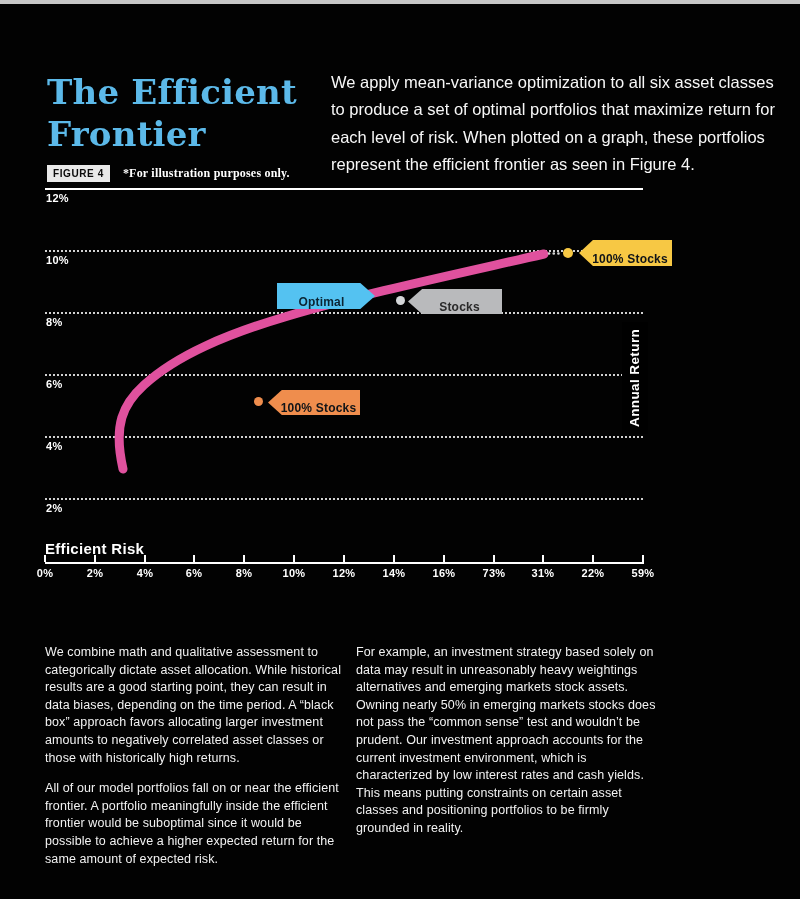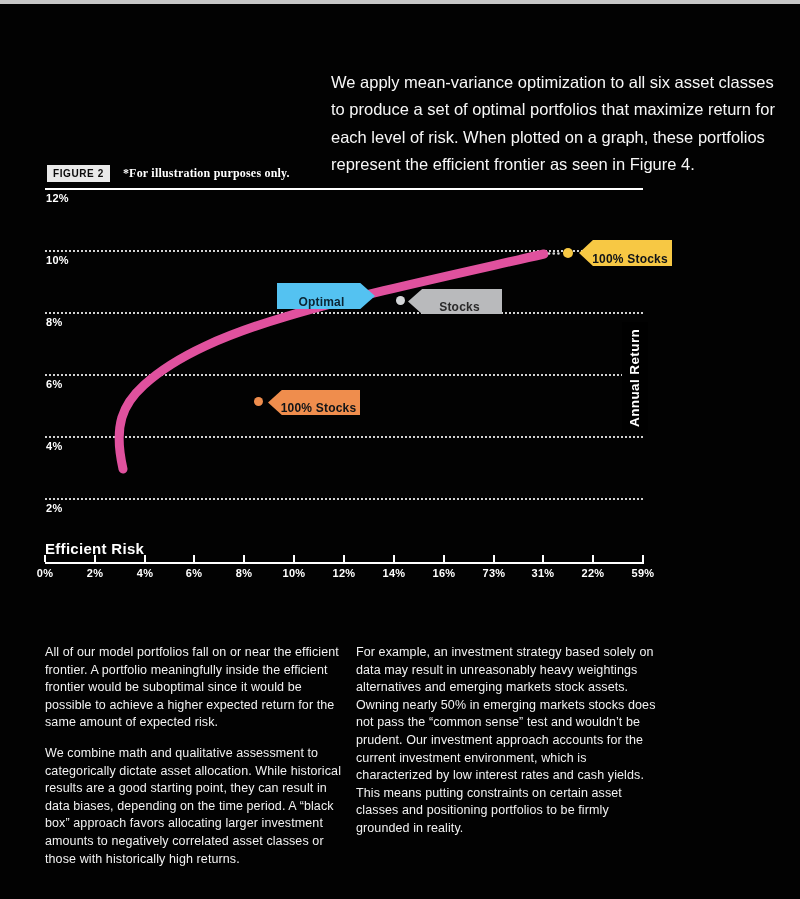--- a/index.html
+++ b/index.html
@@ -41,24 +41,25 @@
   .cols{position:absolute;left:45px;top:644px;width:612px;display:flex;gap:10px;}
   .col{width:301px;font-size:12.5px;line-height:17.6px;font-weight:500;color:#f2f2f2;letter-spacing:.1px;}
   .col p{margin:0 0 13px 0;}
 </style>
 </head>
 <body>
 
 <div class="page">
   <div class="top-strip"></div>
 
+  <h1 class="page-title">The Efficient Frontier</h1>
   <p class="intro">We apply mean-variance optimization to all six asset classes to produce a set of optimal portfolios that maximize return for each level of risk. When plotted on a graph, these portfolios represent the efficient frontier as seen in Figure 4.</p>
 
   <div class="figure-row">
-    <span class="figure-badge">FIGURE 2</span>
+    <span class="figure-badge">FIGURE 4</span>
     <span class="figure-note">*For illustration purposes only.</span>
   </div>
 
   <div>
 
     <div class="gl solid" style="top:188px"></div>
     <div class="gl dotted" style="top:250px"></div>
     <div class="gl dotted" style="top:312px"></div>
     <div class="gl dotted" style="top:374px"></div>
     <div class="gl dotted" style="top:436px"></div>
@@ -123,20 +124,20 @@
     <span class="xlab" style="left:377px">14%</span>
     <span class="xlab" style="left:427px">16%</span>
     <span class="xlab" style="left:477px">73%</span>
     <span class="xlab" style="left:526px">31%</span>
     <span class="xlab" style="left:576px">22%</span>
     <span class="xlab" style="left:626px">59%</span>
   </div>
 
   <div class="cols">
     <div class="col">
+      <p>We combine math and qualitative assessment to categorically dictate asset allocation. While historical results are a good starting point, they can result in data biases, depending on the time period. A “black box” approach favors allocating larger investment amounts to negatively correlated asset classes or those with historically high returns.</p>
       <p>All of our model portfolios fall on or near the efficient frontier. A portfolio meaningfully inside the efficient frontier would be suboptimal since it would be possible to achieve a higher expected return for the same amount of expected risk.</p>
-      <p>We combine math and qualitative assessment to categorically dictate asset allocation. While historical results are a good starting point, they can result in data biases, depending on the time period. A “black box” approach favors allocating larger investment amounts to negatively correlated asset classes or those with historically high returns.</p>
     </div>
     <div class="col">
       <p>For example, an investment strategy based solely on data may result in unreasonably heavy weightings alternatives and emerging markets stock assets. Owning nearly 50% in emerging markets stocks does not pass the “common sense” test and wouldn’t be prudent. Our investment approach accounts for the current investment environment, which is characterized by low interest rates and cash yields. This means putting constraints on certain asset classes and positioning portfolios to be firmly grounded in reality.</p>
     </div>
   </div>
 </div>
 
 </body></html>

